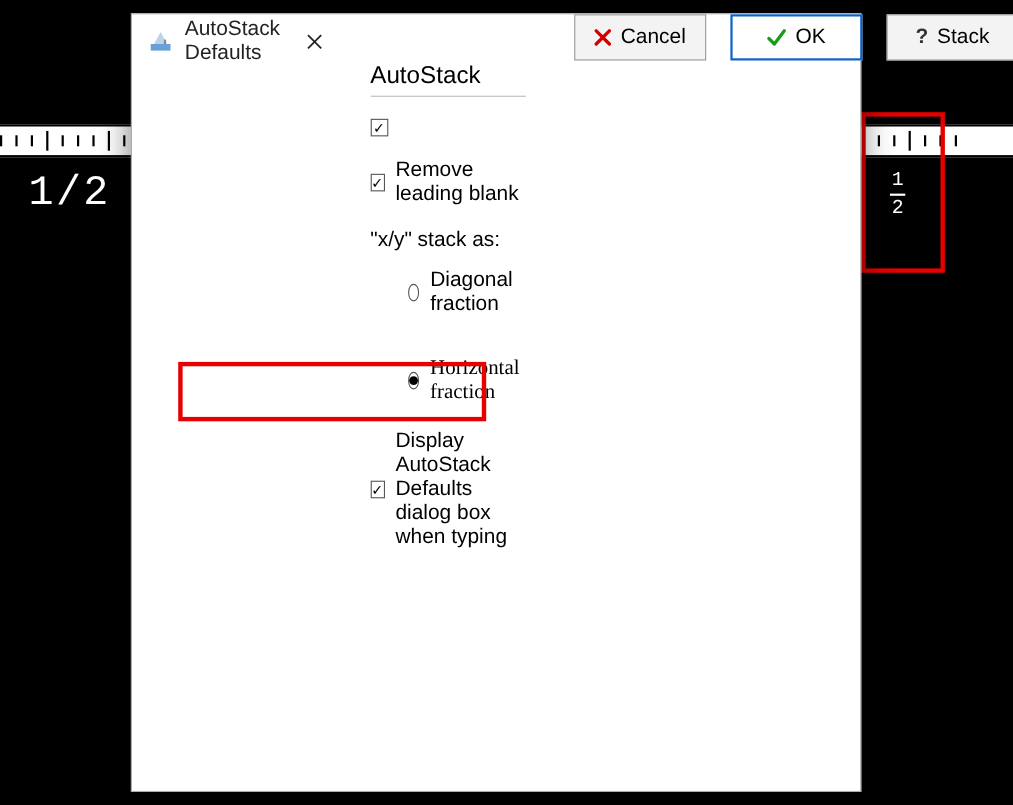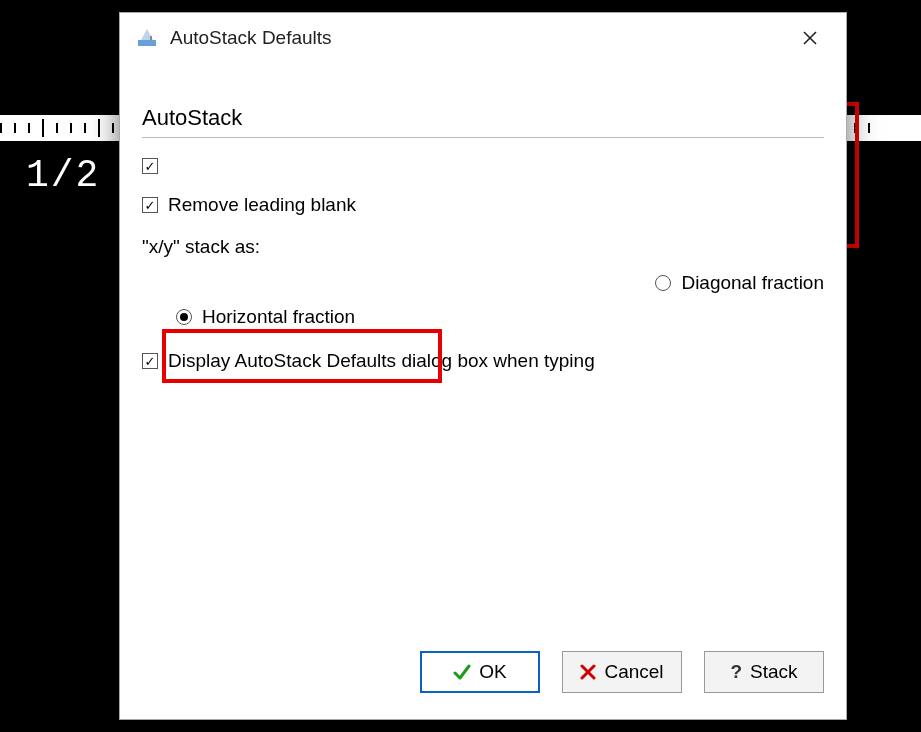--- a/index.html
+++ b/index.html
@@ -40,27 +40,27 @@
     font-family: "Consolas","Courier New",monospace;
     font-size: 38px;
     letter-spacing: 2px;
   }
 
   
   .dialog {
     position: absolute;
     left: 119px;
     top: 12px;
-    width: 728px;
+    width: 664px;
     height: 708px;
     background: #fff;
     border: 1px solid #aaa;
     box-shadow: 0 8px 28px rgba(0,0,0,.55);
     display: flex;
-    flex-direction: column;
+    flex-direction: row;
   }
   .titlebar {
     height: 50px;
     display: flex;
     align-items: center;
     padding: 0 14px 0 14px;
   }
   .app-icon {
     width: 26px; height: 26px;
     margin-right: 10px;
@@ -264,45 +264,45 @@
 
     <div class="row">
       <span class="lbl">"x/y" stack as:</span>
     </div>
 
     <div class="row indented" style="margin-top:14px;justify-content:flex-end;">
       <span class="rb"></span>
       <span class="lbl">Diagonal fraction</span>
     </div>
 
-    <div class="row indented" id="hrow" style="margin-top:12px;">
+    <div class="row indented" id="hrow" style="margin-top:36px;font-family:Liberation Serif, serif;">
       <span class="rb sel"></span>
       <span class="lbl">Horizontal fraction</span>
     </div>
 
     <div class="row" style="margin-top:22px;">
       <span class="cb">✓</span>
       <span class="lbl">Display AutoStack Defaults dialog box when typing</span>
     </div>
   </div>
 
   <div class="btnbar">
-    <div class="btn primary">
-      <svg width="18" height="18" viewBox="0 0 18 18">
-        <polyline points="2,10 7,15 16,3" fill="none" stroke="#1a9c1a" stroke-width="3" stroke-linecap="round" stroke-linejoin="round"></polyline>
-      </svg>
-      <span>OK</span>
-    </div>
     <div class="btn">
       <svg width="16" height="16" viewBox="0 0 16 16">
         <line x1="2" y1="2" x2="14" y2="14" stroke="#d40000" stroke-width="3" stroke-linecap="round"></line>
         <line x1="14" y1="2" x2="2" y2="14" stroke="#d40000" stroke-width="3" stroke-linecap="round"></line>
       </svg>
       <span>Cancel</span>
     </div>
+    <div class="btn primary">
+      <svg width="18" height="18" viewBox="0 0 18 18">
+        <polyline points="2,10 7,15 16,3" fill="none" stroke="#1a9c1a" stroke-width="3" stroke-linecap="round" stroke-linejoin="round"></polyline>
+      </svg>
+      <span>OK</span>
+    </div>
     <div class="btn">
       <span style="font-weight:700;color:#333;">?</span>
       <span>Stack</span>
     </div>
   </div>
 
   <div class="hl" style="left:42px; top:316px; width:280px; height:54px;"></div>
 </div>
 
 </body></html>

